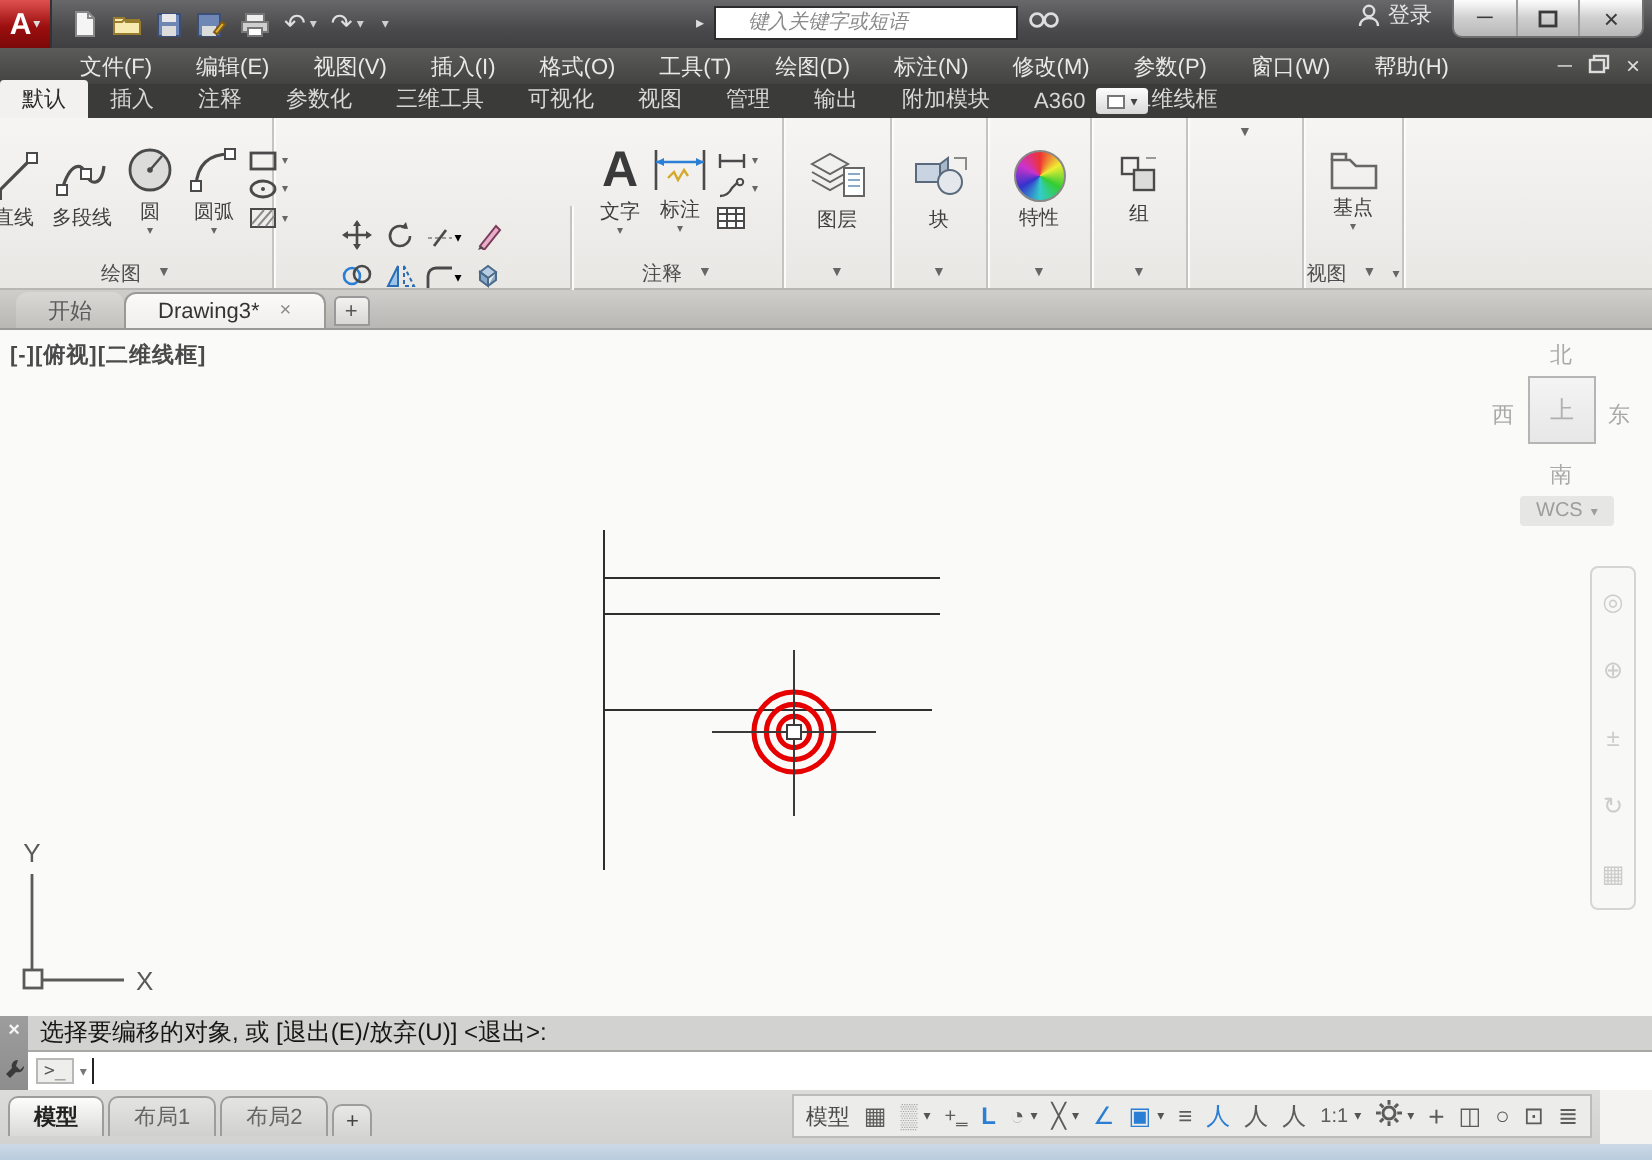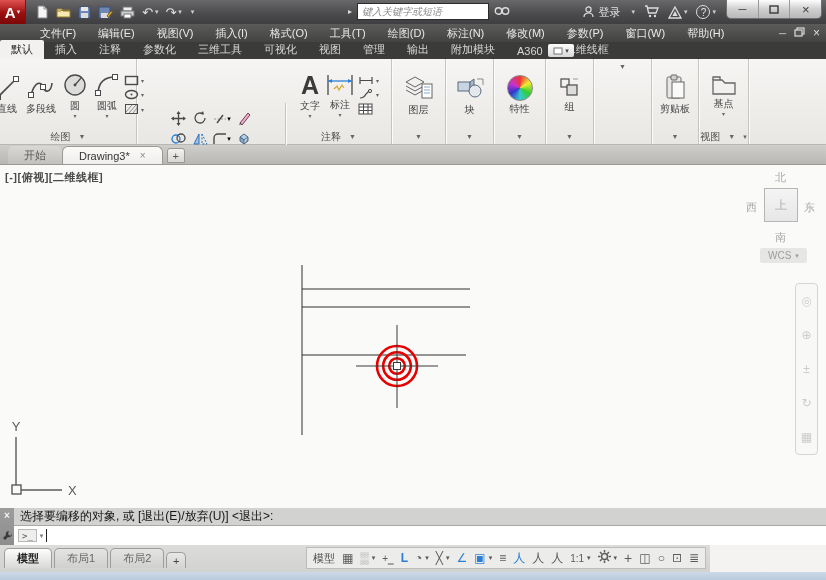--- a/index.html
+++ b/index.html
@@ -10,23 +10,23 @@
   
   .titlebar { top:0; left:0; width:826px; height:24px; background:linear-gradient(#68686a,#4a4a4c 60%,#3f3f41); display:flex; align-items:center; color:#e8e8e8; }
   .applogo { width:26px; height:24px; background:linear-gradient(#e05050,#9c0f0f 55%,#7c0808); color:#fff; font-weight:bold; font-size:15px; display:flex; align-items:center; justify-content:center; border-right:1px solid #333; }
   .applogo-chev { color:#ddd; font-size:7px; margin-left:1px; }
   .qat { display:flex; align-items:center; gap:7px; margin-left:10px; }
   .qat .qbtn { display:flex; align-items:center; color:#dfdfdf; cursor:default; }
   .qat svg { display:block; }
   .tinychev { font-size:7px; color:#cfcfcf; margin-left:2px; }
   .doc-title { position:absolute; left:0; right:0; text-align:center; top:5px; font-size:12px; color:#f2f2f2; pointer-events:none; }
   .search-zone { position:absolute; left:348px; top:3px; display:flex; align-items:center; gap:5px; }
-  .search-box { width:132px; height:17px; background:#fff; border:1px solid #2c2c2c; font-size:10px; font-style:italic; color:#555; padding:0 4px; }
+  .search-box { width:152px; height:17px; background:#fff; border:1px solid #2c2c2c; font-size:10px; font-style:italic; color:#555; padding:0 16px; }
   .search-box::placeholder { color:#8a8a8a; font-style:italic; }
-  .tb-right { position:absolute; right:110px; top:0; height:24px; display:flex; align-items:center; gap:9px; color:#e4e4e4; }
+  .tb-right { position:absolute; right:110px; top:0; height:24px; display:flex; align-items:center; gap:9px; color:#e4e4e4;flex-direction:column; }
   .winbtns { position:absolute; right:4px; top:0px; width:96px; height:19px; background:linear-gradient(#fdfdfd,#cfcfcf 50%,#b8b8b8); border:1px solid #6f6f6f; border-top:none; border-radius:0 0 5px 5px; display:flex; }
   .winbtn { flex:1; display:flex; align-items:center; justify-content:center; color:#3a3a3a; font-size:11px; border-right:1px solid #9a9a9a; }
   .winbtn:last-child { border-right:none; }
 
   
   .menubar { top:24px; left:0; width:826px; height:18px; background:linear-gradient(#5b5b59,#434341); display:flex; align-items:center; padding-left:30px; gap:2px; }
   .menu-item { color:#e9e9e9; font-size:11px; padding:2px 10px; }
   .mdi-controls { position:absolute; right:6px; top:26px; display:flex; gap:8px; color:#ddd; font-size:10px; align-items:center; }
 
   
@@ -74,21 +74,21 @@
   
   .cmdstrip { top:508px; left:0; width:14px; height:37px; background:linear-gradient(#9d9d9d,#8d8d8d); display:flex; flex-direction:column; align-items:center; justify-content:space-between; padding:2px 0; }
   .cmdstrip .x { color:#f4f4f4; font-size:10px; font-weight:bold; }
   .cmd-history { top:508px; left:14px; width:812px; height:18px; background:#d2d2d0; border-bottom:1px solid #a8a8a6; display:flex; align-items:center; padding-left:6px; color:#161616; font-size:12px; }
   .cmd-input { top:526px; left:14px; width:812px; height:19px; background:#ffffff; display:flex; align-items:center; gap:3px; padding-left:4px; }
   .prompt-chip { background:#eeeeec; border:1px solid #b8b8b6; color:#555; font-size:9px; font-family:"DejaVu Sans Mono",monospace; padding:0 3px; height:13px; display:flex; align-items:center; }
   .caret { width:1px; height:13px; background:#222; animation:blink 1s steps(1) infinite; }
   @keyframes blink { 50% { opacity:0; } }
 
   
-  .bottombar { top:545px; left:0; width:710px; height:35px; background:linear-gradient(#dcdcda,#cfcfcd);text-align:right; }
+  .bottombar { top:545px; left:0; width:800px; height:35px; background:linear-gradient(#dcdcda,#cfcfcd);text-align:right; }
   .layout-tabs { position:absolute; left:4px; top:3px; display:flex; align-items:flex-end; }
   .ltab { padding:2px 12px; font-size:11px; border:1px solid #9d9d9b; border-bottom:none; border-radius:5px 5px 0 0; margin-right:2px; }
   .ltab.active { background:linear-gradient(#fdfdfc,#d9d9d7); color:#222; font-weight:bold; }
   .ltab.idle { background:linear-gradient(#e4e4e2,#d0d0ce); color:#666; }
   .ltab-plus { width:20px; height:16px; border:1px solid #9d9d9b; border-bottom:none; border-radius:5px 5px 0 0; background:linear-gradient(#e8e8e6,#d4d4d2); color:#444; display:flex; align-items:center; justify-content:center; font-size:11px; }
   .statusicons { position:absolute; right:4px; top:2px; height:22px; background:#ececea; border:1px solid #bcbcba; display:flex; align-items:center; gap:7px; padding:0 6px; color:#5c5c5c; font-size:12px; }
   .statusicons .blue { color:#2a7fd4; }
   .statusicons .lite { color:#a8a8a6; }
   .statusicons .chev { font-size:7px; color:#555; margin-left:-4px; }
   .statusicons .model-word { font-size:11px; color:#4c4c4c; }
@@ -486,35 +486,20 @@
         <span class="chev">▼</span>
       </div>
   </div>
 
   <div class="panel" style="width:58px;">
     <div class="panel-label">
         <span class="chev">▼</span>
       </div>
   </div>
 
-  <div class="panel" style="width:47px;">
-    <div class="panel-content">
-      <div class="bigbtn">
-        <svg width="24" height="27" viewBox="0 0 24 27">
-            <rect x="4" y="3" width="14" height="21" rx="1.5" fill="#e8e8e6" stroke="#666"></rect>
-            <rect x="8" y="1" width="6" height="5" rx="1" fill="#cfcfcd" stroke="#666"></rect>
-            <rect x="9" y="8" width="12" height="16" fill="#fafaf8" stroke="#666"></rect>
-          </svg>
-        <span class="lbl">剪贴板</span>
-      </div>
-    </div>
-    <div class="panel-label">
-        <span class="chev">▼</span>
-      </div>
-  </div>
 
   <div class="panel" style="width:50px;">
     <div class="panel-content">
       <div class="bigbtn">
         <svg width="26" height="22" viewBox="0 0 26 22">
             <path d="M2 6h9l3 3h10v11H2z" fill="none" stroke="#666" stroke-width="1.3"></path>
             <path d="M2 6V3h7v3" fill="none" stroke="#666" stroke-width="1.3"></path>
           </svg>
         <span class="lbl">基点</span>
         <span class="chev">▾</span>

